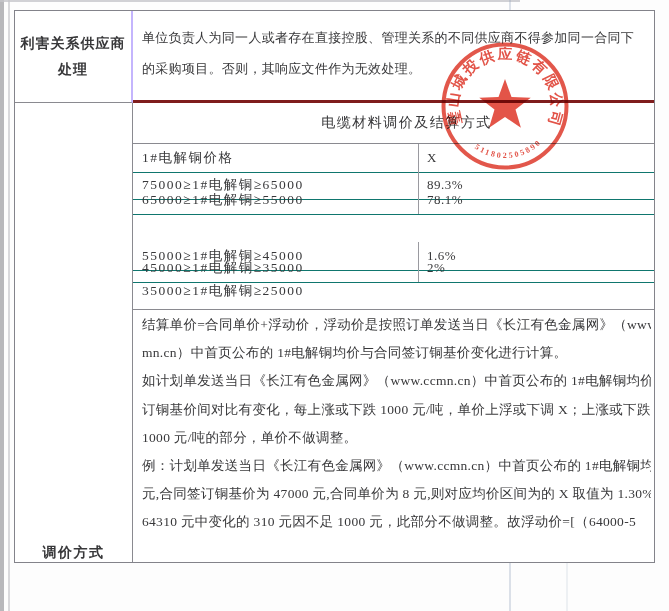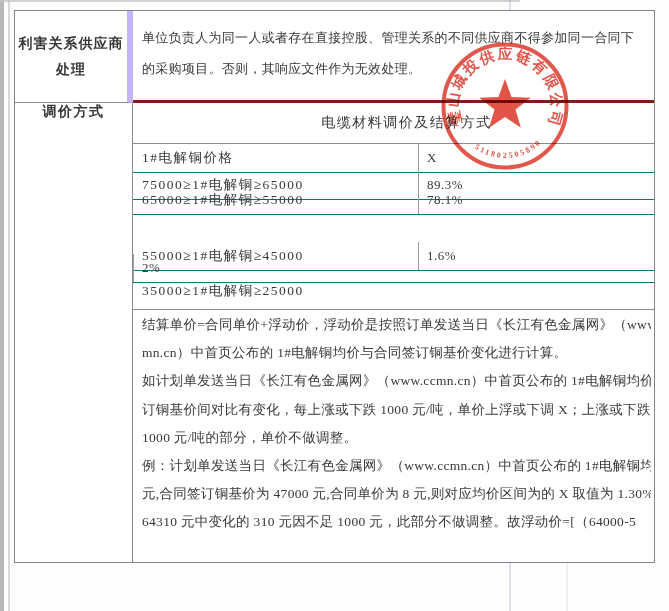--- a/index.html
+++ b/index.html
@@ -14,27 +14,27 @@
   .page-edge-top{position:absolute;left:0;top:0;width:520px;height:2px;background:#c6c6ca;opacity:.8;}
   .crease{position:absolute;top:0;width:2px;height:611px;background:#8fa0b8;opacity:.30;}
   .crease.main{left:509px;}
   .crease.faint{left:566px;top:380px;height:231px;opacity:.14;}
 
   .doc-table{
     position:absolute;left:14px;top:10px;width:639px;height:551px;
     border:1.5px solid #83838a;background:#fff;
   }
   .cell{position:absolute;box-sizing:border-box;}
-  .hdr-col{left:0;top:0;width:118px;height:92px;border-right:6px solid #c4b5fd;border-bottom:1px solid #8a8a90;
+  .hdr-col{left:0;top:0;width:118px;height:92px;border-right:2px solid #c4b5fd;border-bottom:1px solid #8a8a90;
     display:flex;flex-direction:column;align-items:center;justify-content:center;
     font-weight:bold;font-size:14px;letter-spacing:1px;line-height:26px;}
   .clause-cell{left:118px;top:0;right:0;height:92px;border-bottom:3px solid #7f1d1d;
     padding:11px 6px 0 9px;font-size:13px;letter-spacing:.3px;line-height:31px;}
   .hdr-col2{left:0;top:92px;width:118px;bottom:0;border-right:1px solid #8a8a90;
-    display:flex;align-items:flex-start;justify-content:center;
+    display:flex;align-items:flex-end;justify-content:center;
     font-weight:bold;font-size:14px;letter-spacing:1.5px;}
   .right-area{left:118px;top:92px;right:0;bottom:0;}
   .section-title-row{position:absolute;left:0;top:0;right:0;height:40px;
     display:flex;align-items:center;justify-content:center;
     font-size:14px;letter-spacing:1.5px;padding-left:26px;text-align:right;}
   .price-table{position:absolute;left:0;top:40px;right:0;height:165px;
     border-top:1px solid #8a8a90;}
   .pt-row{position:absolute;left:0;right:0;height:27.5px;border-bottom:1px solid #0f766e;
     display:flex;}
   .pt-row:last-child{border-bottom:1px solid #8a8a90;flex-direction:column;}
@@ -92,20 +92,21 @@
       </div>
       <div class="pt-row" style="top:42px;">
         <div class="pt-range">65000≥1#电解铜≥55000</div>
         <div class="pt-x">78.1%</div>
       </div>
       <div class="pt-row" style="top:98px;">
         <div class="pt-range">55000≥1#电解铜≥45000</div>
         <div class="pt-x">1.6%</div>
       </div>
       <div class="pt-row" style="top:110px;">
+        <div class="pt-range">45000≥1#电解铜≥35000</div>
         <div class="pt-x">2%</div>
       </div>
       <div class="pt-row" style="top:137.5px;">
         <div class="pt-range">35000≥1#电解铜≥25000</div>
       </div>
     </div>
 
     <div class="para">
       <div class="pline">结算单价=合同单价+浮动价，浮动价是按照订单发送当日《长江有色金属网》（www.cc</div>
       <div class="pline">mn.cn）中首页公布的 1#电解铜均价与合同签订铜基价变化进行计算。</div>

